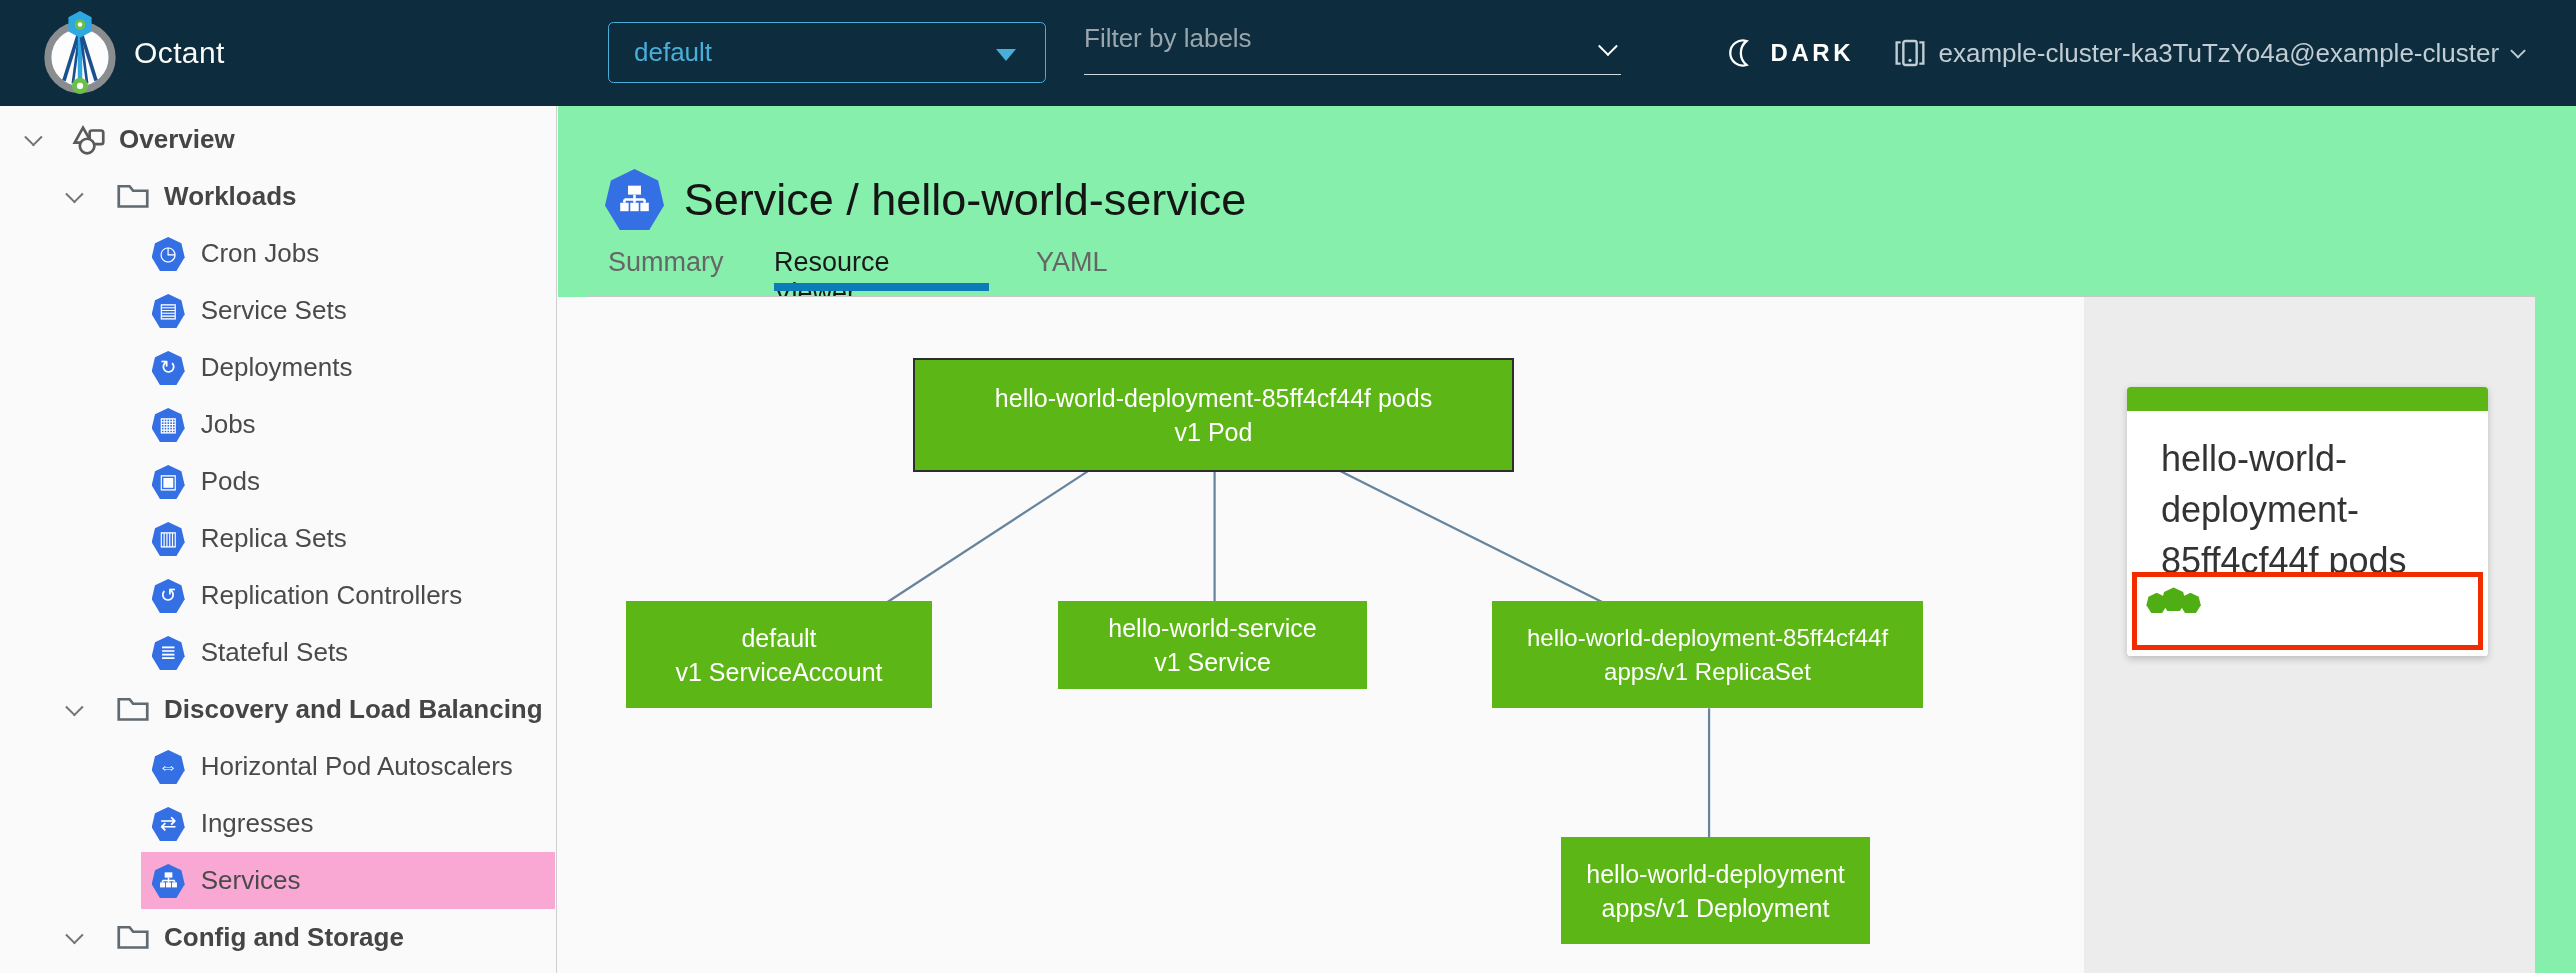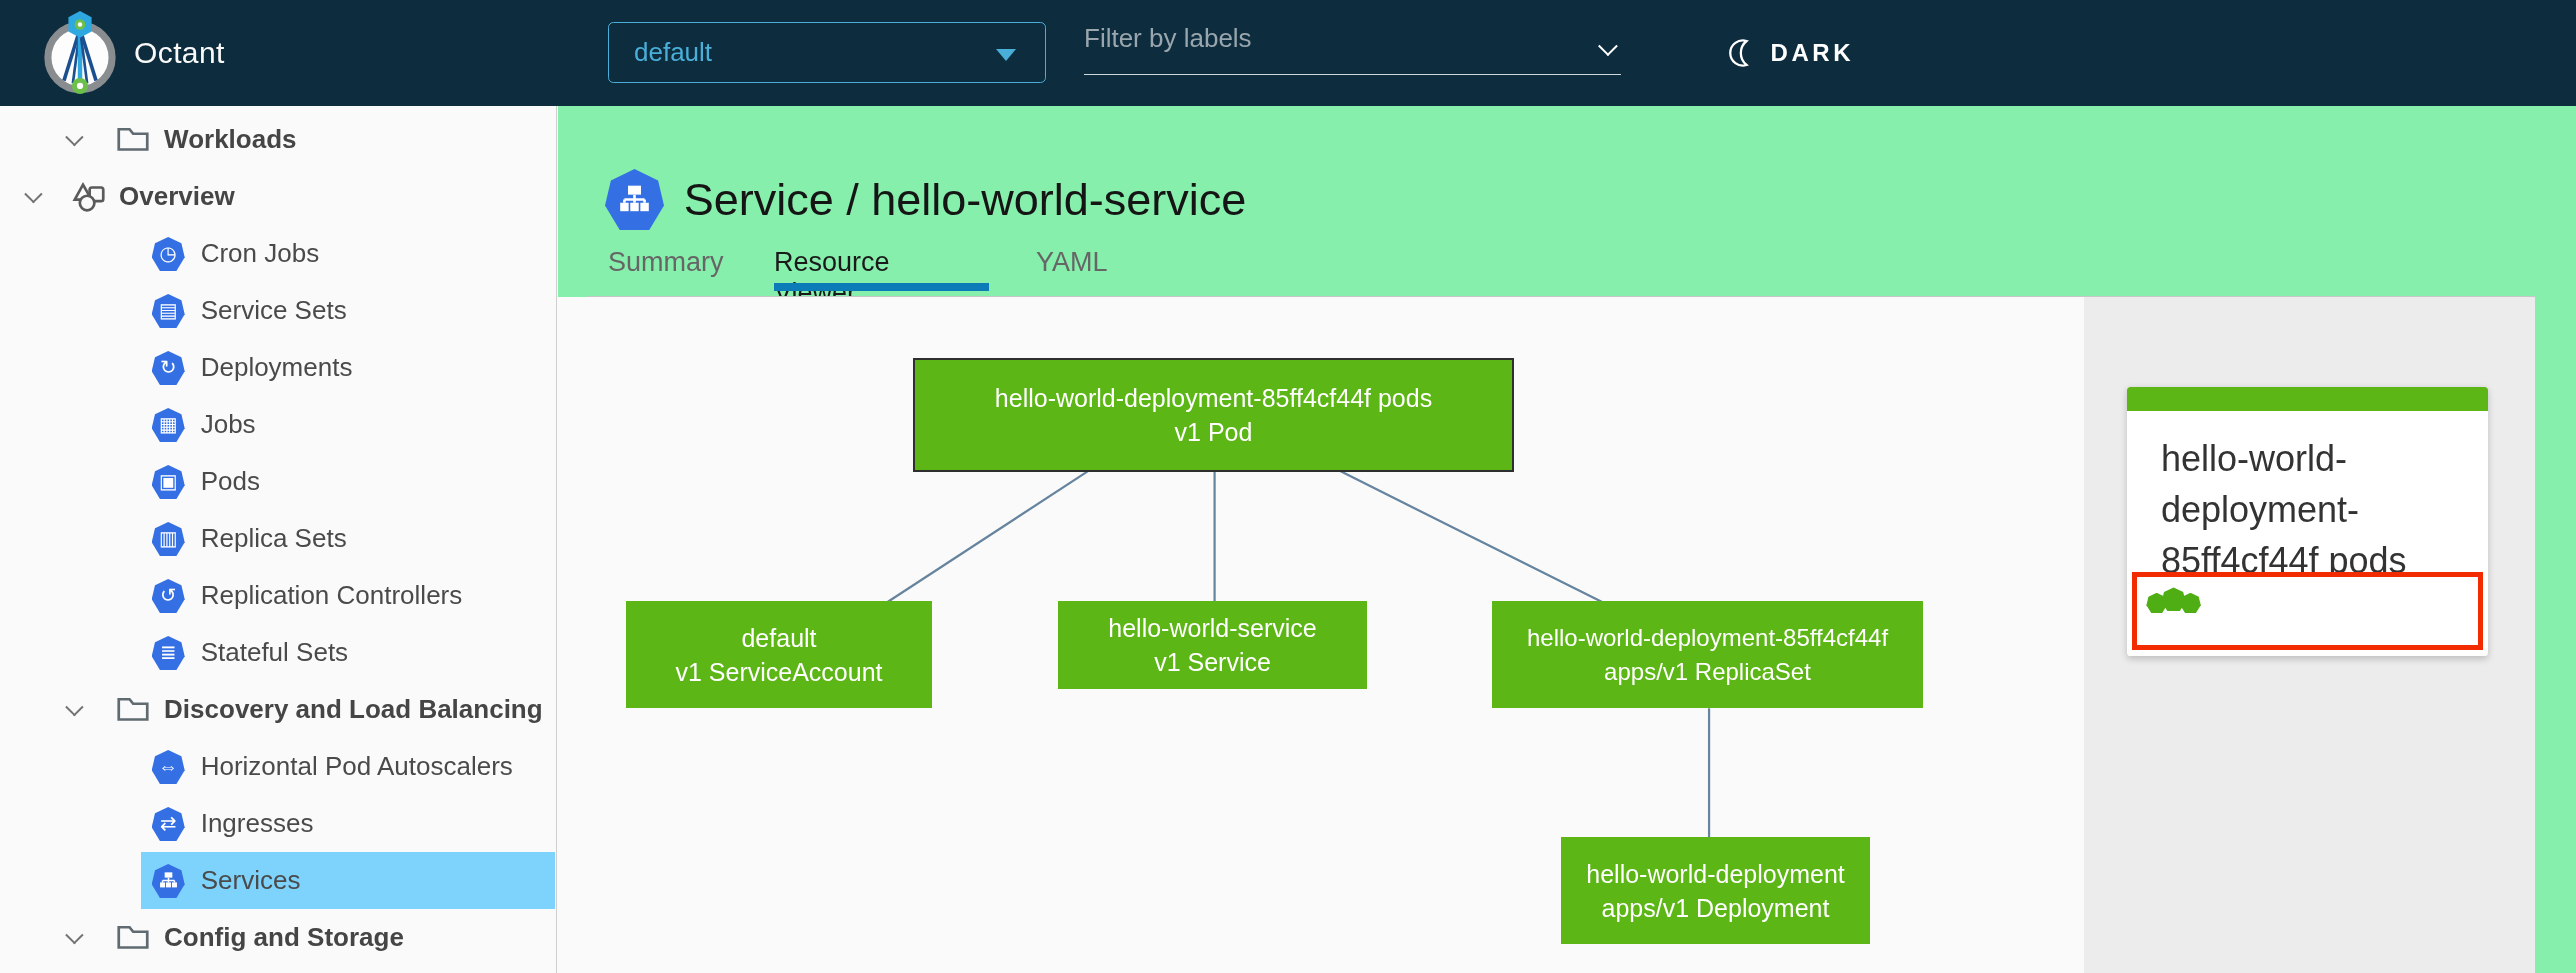--- a/index.html
+++ b/index.html
@@ -36,21 +36,21 @@
 
   
   .sidebar { position:absolute; left:0; top:106px; width:557px; height:868px;
              background:#fafafa; border-right:0.9px solid #cfcfcf; padding-top:5.4px; }
   .nav-row { height:57px; display:flex; align-items:center; cursor:pointer; }
   .nav-row .nav-label { font-size:26px; color:#4a4a4a; white-space:nowrap; }
   .nav-row.root { padding-left:27px; }
   .nav-row.root .nav-label, .nav-row.cat .nav-label { font-weight:600; color:#454545; }
   .nav-row.cat { padding-left:68px; }
   .nav-row.leaf { margin-left:141px; width:414px; padding-left:10.7px; }
-  .nav-row.leaf.selected { background:#7dd3fc; }
+  .nav-row.leaf.selected { background:#f9a8d4; }
   .chev { width:13.4px; height:13.4px; border-left:2.2px solid #737373; border-bottom:2.2px solid #737373;
           transform:rotate(-45deg) translate(1.8px,-1.8px); margin-right:30px; flex:0 0 auto; }
   .nav-row.cat .chev { margin-right:34px; }
   .glyph-icon { width:38px; height:38px; margin-right:10.7px; flex:0 0 auto; }
   .hepta { clip-path:polygon(50% 0,90% 19%,100% 60%,75% 100%,25% 100%,0 60%,10% 19%);
            background:#3470e4; display:flex; align-items:center; justify-content:center;
            flex:0 0 auto; }
   .nav-row.leaf .hepta { width:33px; height:34px; margin-right:16px; }
   .hepta .glyph { color:#fff; font-size:19.7px; line-height:1; font-style:normal; }
 
@@ -129,44 +129,56 @@
 
     <div class="dark-toggle">
       <span>
         <svg width="32" height="32" viewBox="0 0 28 28">
           <path d="M18 3.5 a11 11 0 1 0 0 21 a13.5 13.5 0 0 1 0 -21 Z" fill="none" stroke="#ffffff" stroke-width="2"></path>
         </svg>
       </span>
       <span class="dark-label">DARK</span>
     </div>
 
+    <div class="ctx-switcher">
+      <span>
+        <svg width="32" height="32" viewBox="0 0 24 24" fill="none" stroke="#c1ccd3" stroke-width="1.8">
+          <path d="M5 4 H2 V20 H5"></path>
+          <path d="M19 4 H22 V20 H19"></path>
+          <rect x="7" y="3" width="10" height="18" rx="1.5"></rect>
+          <circle cx="12" cy="17.5" r="1.2" fill="#c1ccd3" stroke="none"></circle>
+        </svg>
+      </span>
+      <span>example-cluster-ka3TuTzYo4a@example-cluster</span>
+      <span class="ctx-chevron"></span>
+    </div>
   </div>
 
   <div class="sidebar">
-
-    <div class="nav-row cat">
-      <span class="chev"></span>
-      <span class="glyph-icon">
-        <svg width="36" height="36" viewBox="0 0 24 24" fill="none" stroke="#5f6a71" stroke-width="1.8">
-          <path d="M2.5 19 V5.5 h7.2 l2.4 3 h9.4 V19 Z"></path>
-        </svg>
-      </span>
-      <span class="nav-label">Workloads</span>
-    </div>
 
     <div class="nav-row root">
       <span class="chev"></span>
       <span class="glyph-icon">
         <svg width="38" height="38" viewBox="0 0 24 24">
           <path d="M8.2 4.2 L13.6 13.6 H3 Z" fill="none" stroke="#5a5a5a" stroke-width="1.7"></path>
           <rect x="12.4" y="6" width="8.6" height="8.6" rx="1.4" fill="none" stroke="#5a5a5a" stroke-width="1.7"></rect>
           <circle cx="10.8" cy="15.8" r="4.6" fill="#fafafa" stroke="#5a5a5a" stroke-width="1.7"></circle>
         </svg>
       </span>
       <span class="nav-label">Overview</span>
+    </div>
+
+    <div class="nav-row cat">
+      <span class="chev"></span>
+      <span class="glyph-icon">
+        <svg width="36" height="36" viewBox="0 0 24 24" fill="none" stroke="#5f6a71" stroke-width="1.8">
+          <path d="M2.5 19 V5.5 h7.2 l2.4 3 h9.4 V19 Z"></path>
+        </svg>
+      </span>
+      <span class="nav-label">Workloads</span>
     </div>
 
     <div class="nav-row leaf">
       <span class="hepta">
           <i class="glyph">◷</i>
         </span>
       <span class="nav-label">Cron Jobs</span>
     </div>
 
     <div class="nav-row leaf">

